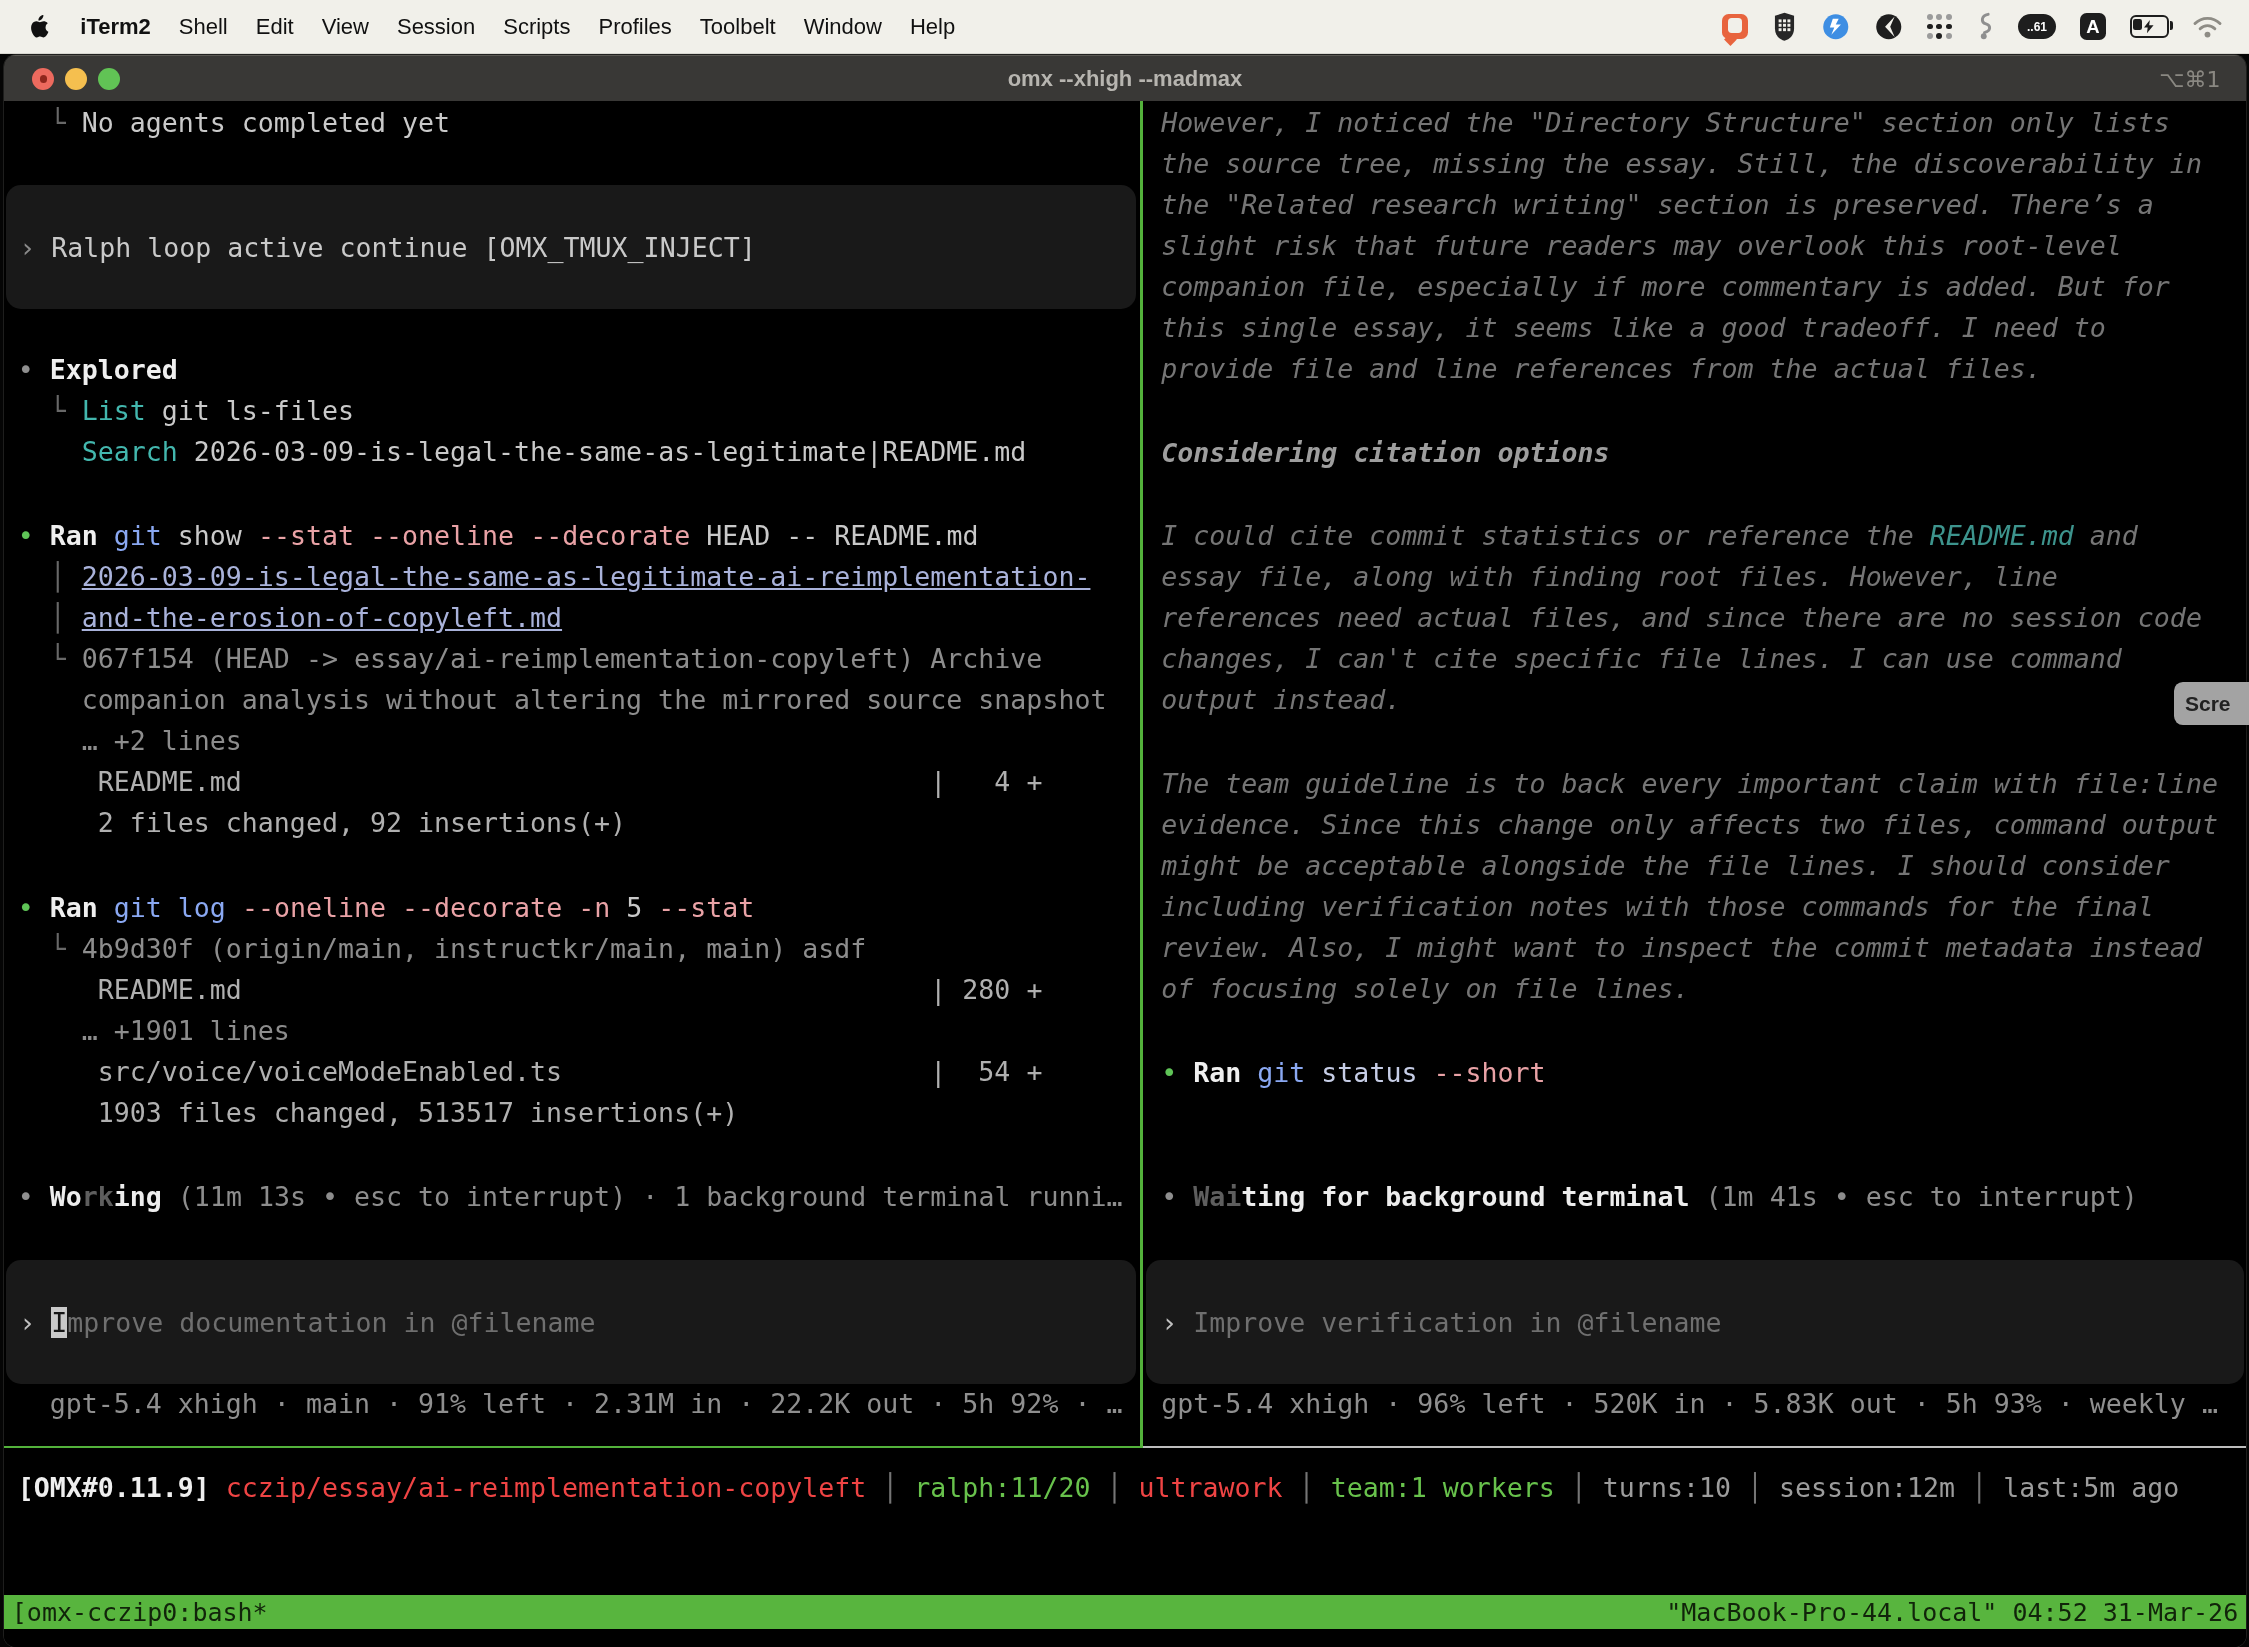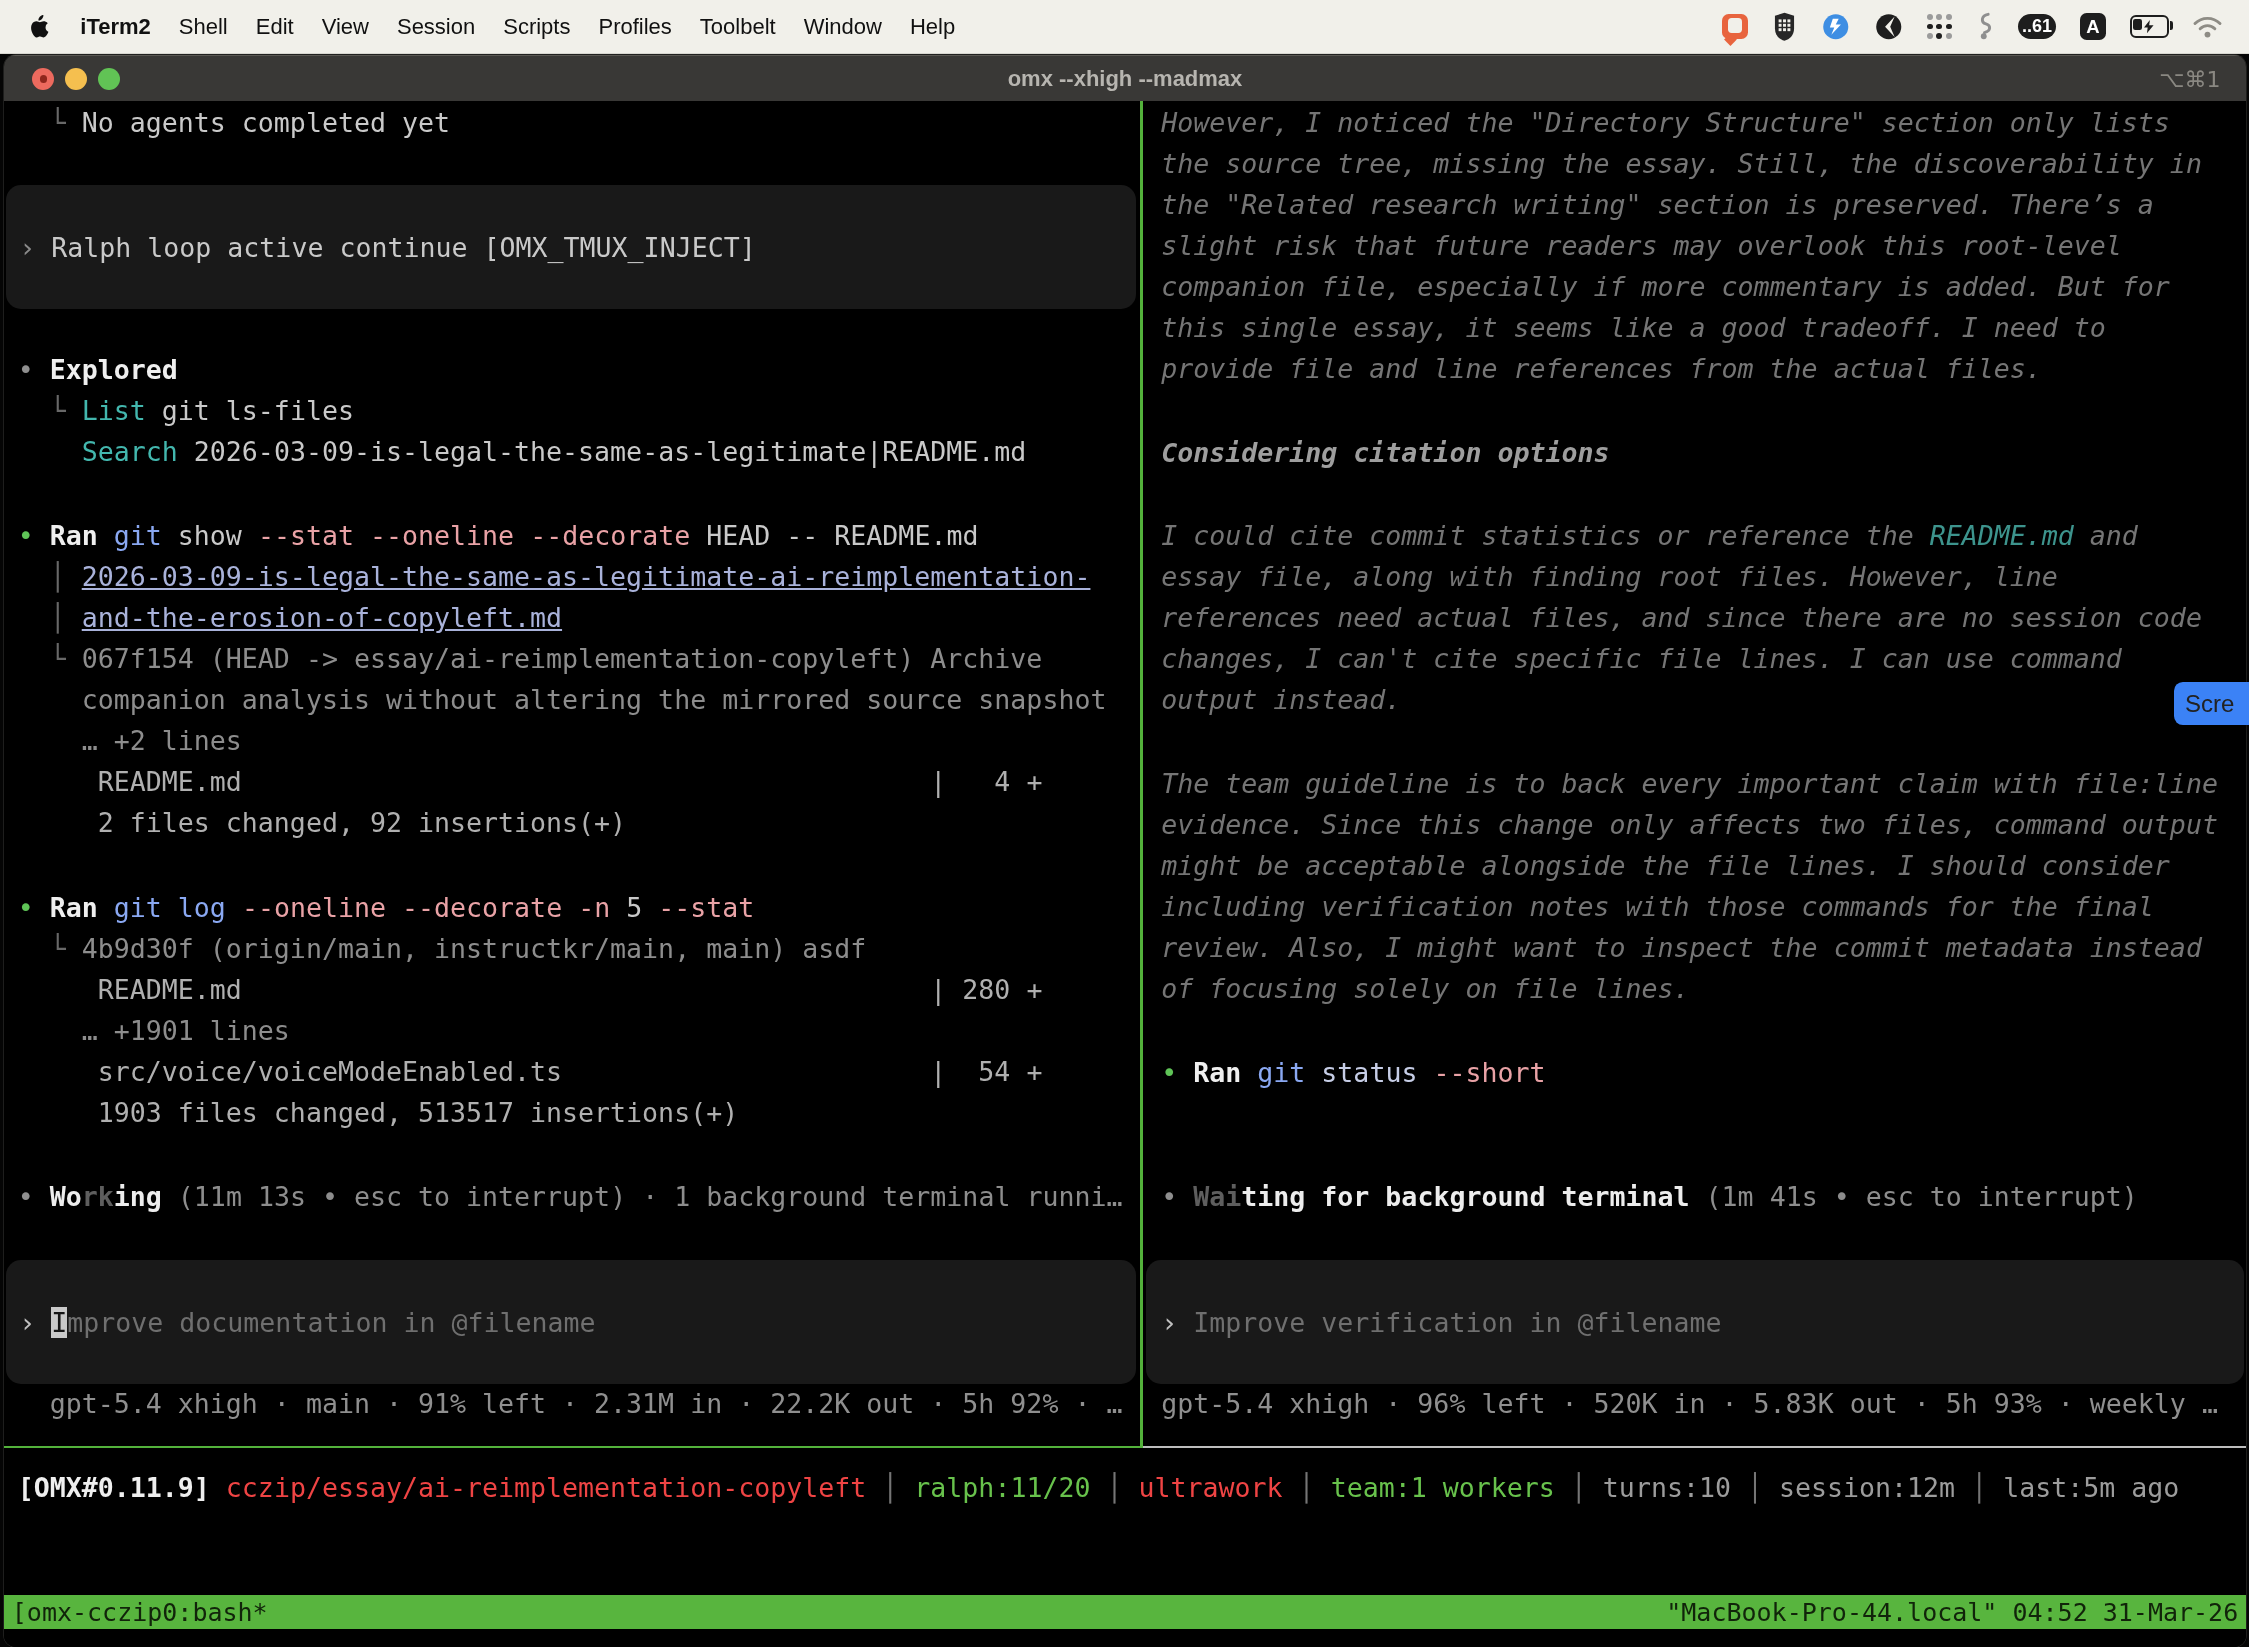--- a/index.html
+++ b/index.html
@@ -16,21 +16,21 @@
   .menu-item.app{font-weight:700;}
   .menu-right{display:flex;align-items:center;gap:23.6px;padding-right:26.6px;}
   .mi{height:32px;display:flex;align-items:center;justify-content:center;}
   .ic-chat{width:26.6px;height:25px;background:#e8643e;border-radius:6.6px;position:relative;}
   .ic-chat::after{content:"";position:absolute;left:6.6px;top:4.4px;width:13.3px;height:14.8px;background:#f1f0ea;border-radius:3.7px;}
   .ic-chat::before{content:"";position:absolute;left:3.7px;bottom:-5.2px;width:8.9px;height:8.9px;background:#e8643e;transform:rotate(45deg);}
   .ic-dots{display:grid;grid-template-columns:repeat(3,5.9px);grid-auto-rows:5.9px;gap:3.7px;}
   .ic-dots i{border-radius:50%;}
   .d-l{background:#9b9b9b;} .d-d{background:#1f1f1f;}
   .ic-61{min-width:32px;height:25px;background:#1e1e1e;border-radius:12.5px;color:#fff;
-         font-weight:700;font-size:18px;display:flex;align-items:center;justify-content:center;padding:0 3px;}
+         font-weight:700;font-size:12px;display:flex;align-items:center;justify-content:center;padding:0 3px;}
   .ic-a{width:26.6px;height:26.6px;background:#1e1e1e;border-radius:6.6px;color:#fff;font-weight:700;font-size:18.5px;
         display:flex;align-items:center;justify-content:center;}
   .ic-batt{width:35px;height:19px;border:2.2px solid #1d1d1d;border-radius:5.9px;position:relative;
            display:flex;align-items:center;justify-content:center;}
   .ic-batt::after{content:"";position:absolute;right:-6.6px;top:3.7px;width:3.7px;height:8.9px;background:#1d1d1d;border-radius:0 2.2px 2.2px 0;}
   .ic-batt::before{content:"";position:absolute;left:1.5px;top:1.5px;width:8.9px;height:11.8px;background:#1d1d1d;border-radius:2.2px;}
 
   
   .window{position:absolute;top:55px;left:4.4px;right:4.4px;bottom:1.5px;border-radius:11.8px;background:#000;overflow:hidden;
           box-shadow:0 0 0 0.7px #2a2a28;}
@@ -70,22 +70,22 @@
   .s-ph{color:#6f6f6f;} .s-pfx{color:#c0c0c0;} .s-pfx2{color:#8a8a8a;} .s-sl{color:#8f8f8f;}
   .s-shb{color:#ededed;font-weight:700;} .s-shd{color:#5e5e5e;font-weight:700;}
   .s-cur{background:#c9c9c9;color:#151515;}
   .s-sep{color:#757575;} .s-grn{color:#68c24c;} .s-cyan{color:#ef4444;} .s-gray{color:#9c9c9c;}
 
   .omx-line{position:absolute;top:1366px;left:0;right:0;height:41px;line-height:41px;white-space:pre;padding-left:13.3px;}
   .tmux-bar{position:absolute;top:1494px;left:0;right:0;height:34px;background:#58b53e;color:#11240a;
             font-size:25px;display:flex;align-items:center;justify-content:space-between;padding:0 7.4px;white-space:pre;}
 
   
-  .screen-chip{position:absolute;top:682px;right:0;width:65px;height:43px;background:#3b82f6;
-               border-radius:8.9px 0 0 8.9px;color:#222;font-weight:400;font-size:24px;
+  .screen-chip{position:absolute;top:682px;right:0;width:65px;height:43px;background:#a3a3a3;
+               border-radius:8.9px 0 0 8.9px;color:#222;font-weight:700;font-size:21px;
                display:flex;align-items:center;padding-left:11px;box-shadow:0 1.5px 5.9px rgba(0,0,0,.5);}
 </style>
 </head>
 <body>
 
 <div class="screen">
 
   <div class="menubar">
     <div class="menu-left">
       <span class="apple">

